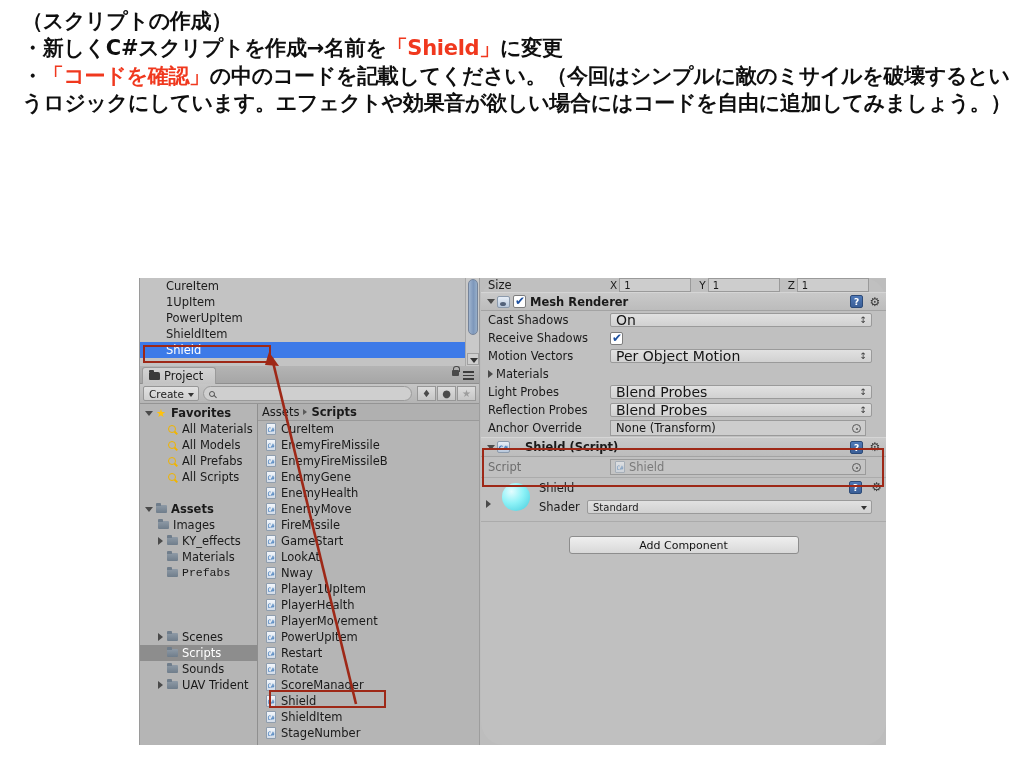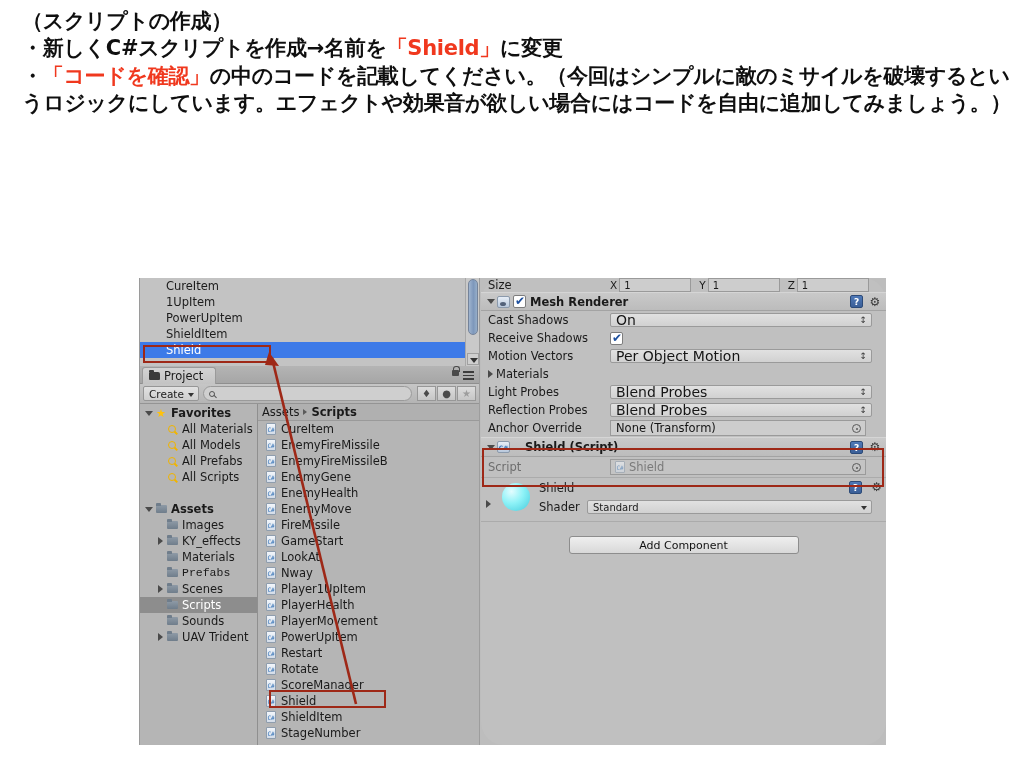--- a/index.html
+++ b/index.html
@@ -454,21 +454,21 @@
               <span class="tri"></span>
               <span class="tree-label"></span>
             </div>
             <div class="tree-row" style="padding-left: 4px;">
               <span class="tri open"></span>
               <span class="ico">
                 <span class="fold-ico"></span>
               </span>
               <span class="tree-label bold">Assets</span>
             </div>
-            <div class="tree-row" style="padding-left: 15px;">
+            <div class="tree-row" style="padding-left: 6px;">
               <span class="tri"></span>
               <span class="ico">
                 <span class="fold-ico"></span>
               </span>
               <span class="tree-label">Images</span>
             </div>
             <div class="tree-row" style="padding-left: 15px;">
               <span class="tri closed"></span>
               <span class="ico">
                 <span class="fold-ico"></span>
@@ -482,21 +482,21 @@
               </span>
               <span class="tree-label">Materials</span>
             </div>
             <div class="tree-row" style="padding-left: 15px; font-family: Liberation Mono, monospace;">
               <span class="tri"></span>
               <span class="ico">
                 <span class="fold-ico"></span>
               </span>
               <span class="tree-label">Prefabs</span>
             </div>
-            <div class="tree-row" style="padding-left: 15px;">
+            <div class="tree-row" style="padding-left: 15px; margin-top: 48px;">
               <span class="tri closed"></span>
               <span class="ico">
                 <span class="fold-ico"></span>
               </span>
               <span class="tree-label">Scenes</span>
             </div>
             <div class="tree-row sel" style="padding-left: 15px;">
               <span class="tri"></span>
               <span class="ico">
                 <span class="fold-ico"></span>

